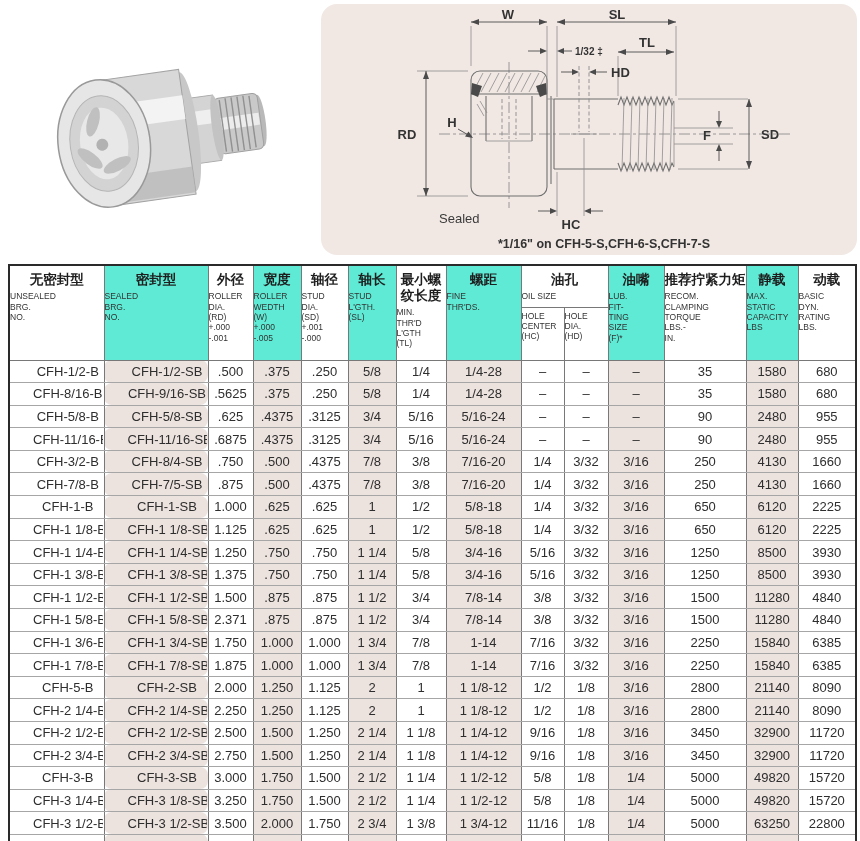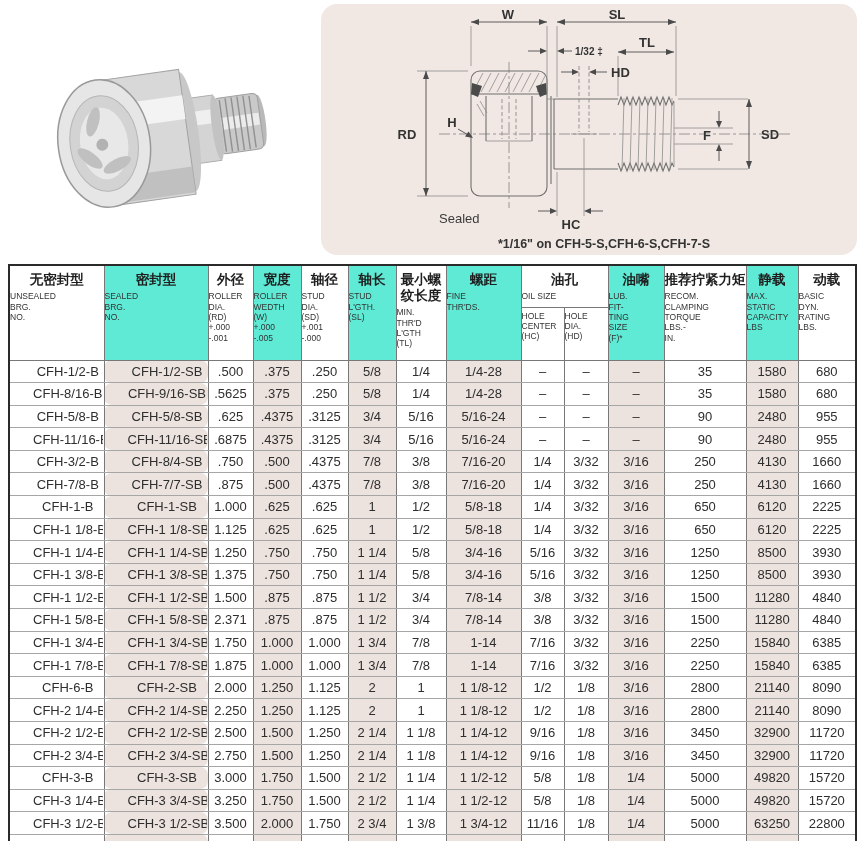--- a/index.html
+++ b/index.html
@@ -411,21 +411,21 @@
     <td class="sh">7/16-20</td>
     <td>1/4</td>
     <td>3/32</td>
     <td class="sh">3/16</td>
     <td>250</td>
     <td class="sh">4130</td>
     <td>1660</td>
   </tr>
         <tr>
     <td class="left">CFH-7/8-B</td>
-    <td class="left sh">CFH-7/7-SB</td>
+    <td class="left sh">CFH-7/5-SB</td>
     <td>.875</td>
     <td class="sh">.500</td>
     <td>.4375</td>
     <td class="sh">7/8</td>
     <td>3/8</td>
     <td class="sh">7/16-20</td>
     <td>1/4</td>
     <td>3/32</td>
     <td class="sh">3/16</td>
     <td>250</td>
@@ -522,21 +522,21 @@
     <td>3/4</td>
     <td class="sh">7/8-14</td>
     <td>3/8</td>
     <td>3/32</td>
     <td class="sh">3/16</td>
     <td>1500</td>
     <td class="sh">11280</td>
     <td>4840</td>
   </tr>
         <tr>
-    <td class="left">CFH-1 3/4-B</td>
+    <td class="left">CFH-1 3/6-B</td>
     <td class="left sh">CFH-1 3/4-SB</td>
     <td>1.750</td>
     <td class="sh">1.000</td>
     <td>1.000</td>
     <td class="sh">1 3/4</td>
     <td>7/8</td>
     <td class="sh">1-14</td>
     <td>7/16</td>
     <td>3/32</td>
     <td class="sh">3/16</td>
@@ -554,21 +554,21 @@
     <td>7/8</td>
     <td class="sh">1-14</td>
     <td>7/16</td>
     <td>3/32</td>
     <td class="sh">3/16</td>
     <td>2250</td>
     <td class="sh">15840</td>
     <td>6385</td>
   </tr>
         <tr>
-    <td class="left">CFH-6-B</td>
+    <td class="left">CFH-5-B</td>
     <td class="left sh">CFH-2-SB</td>
     <td>2.000</td>
     <td class="sh">1.250</td>
     <td>1.125</td>
     <td class="sh">2</td>
     <td>1</td>
     <td class="sh">1 1/8-12</td>
     <td>1/2</td>
     <td>1/8</td>
     <td class="sh">3/16</td>
@@ -635,21 +635,21 @@
     <td class="sh">1 1/2-12</td>
     <td>5/8</td>
     <td>1/8</td>
     <td class="sh">1/4</td>
     <td>5000</td>
     <td class="sh">49820</td>
     <td>15720</td>
   </tr>
         <tr>
     <td class="left">CFH-3 1/4-B</td>
-    <td class="left sh">CFH-3 3/4-SB</td>
+    <td class="left sh">CFH-3 1/8-SB</td>
     <td>3.250</td>
     <td class="sh">1.750</td>
     <td>1.500</td>
     <td class="sh">2 1/2</td>
     <td>1 1/4</td>
     <td class="sh">1 1/2-12</td>
     <td>5/8</td>
     <td>1/8</td>
     <td class="sh">1/4</td>
     <td>5000</td>

